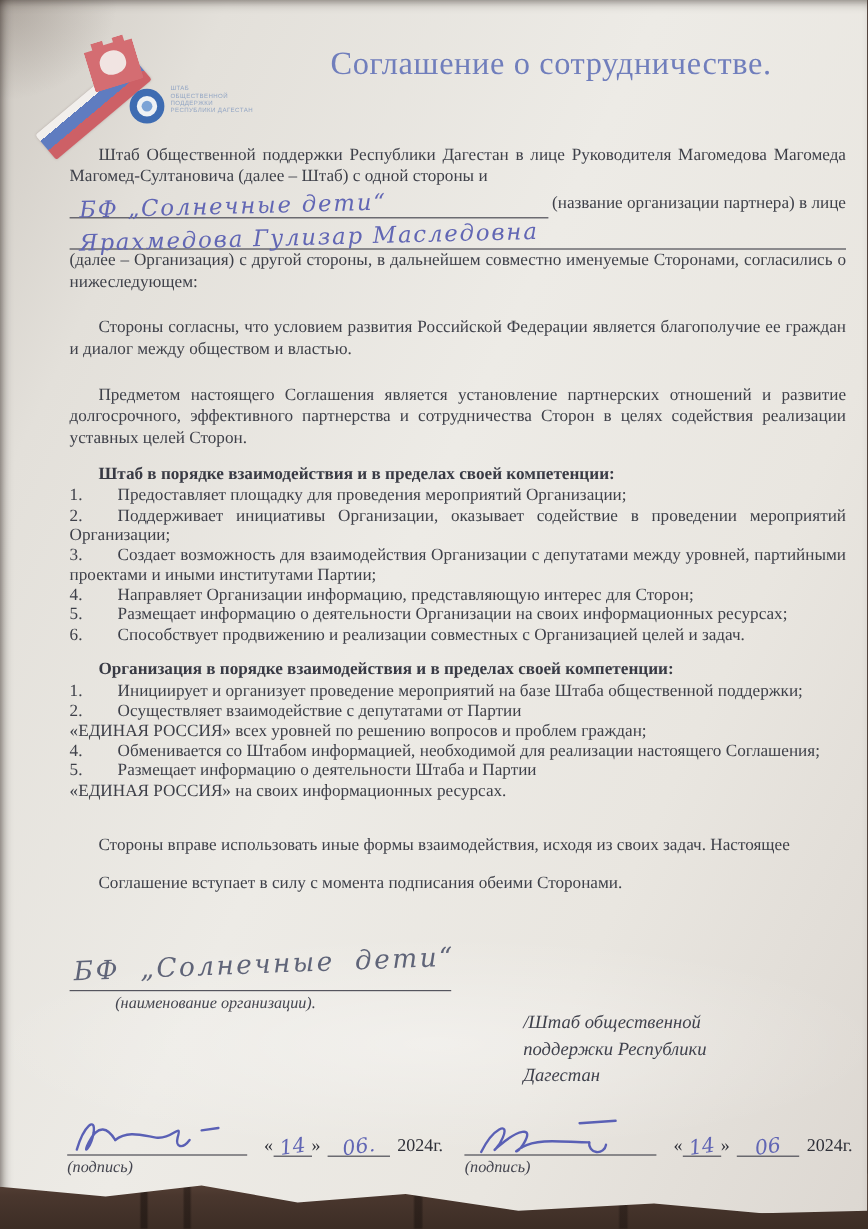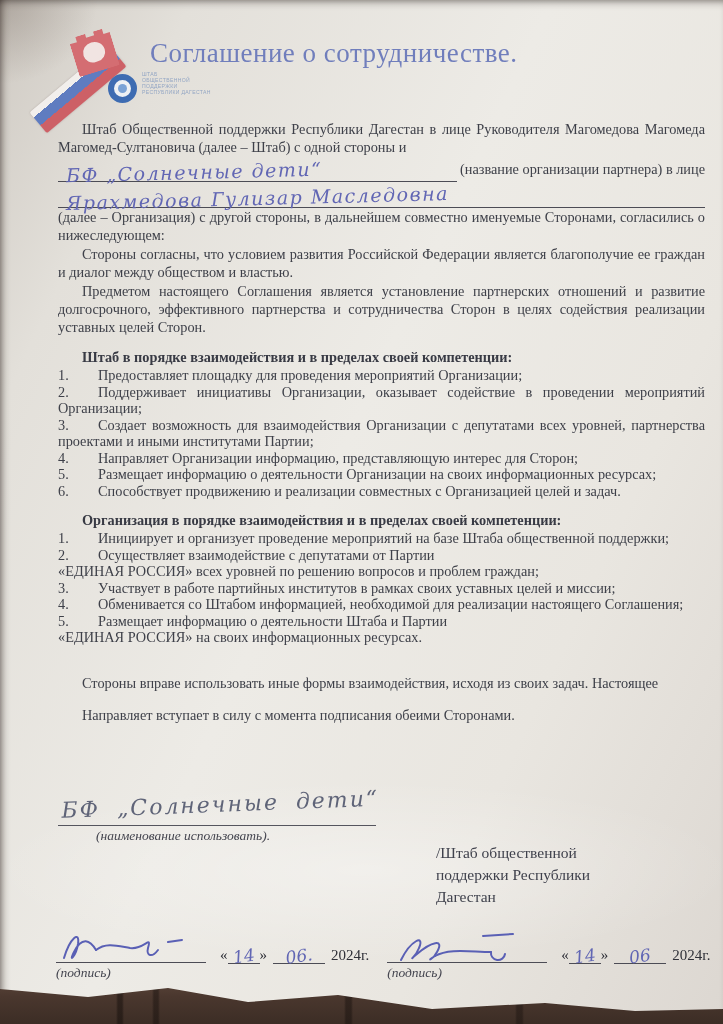--- a/index.html
+++ b/index.html
@@ -50,28 +50,28 @@
     border:6px solid #3e6cb2;background:#eef1f4;
   }
   .logo-ring::after{content:"";position:absolute;left:4px;top:4px;width:9px;height:9px;border-radius:50%;background:#7ba3d6;}
   .logo-text{
     position:absolute;left:112px;top:46px;width:95px;
     font-family:"Liberation Sans",sans-serif;font-size:6px;line-height:7px;color:#93a6c4;
     transform:scale(.85);transform-origin:left top;letter-spacing:.4px;
   }
   
   .title{
-    position:absolute;top:38px;left:150px;right:80px;text-align:left;
+    position:absolute;top:38px;left:150px;right:80px;text-align:right;
     font-size:27px;color:#707ebc;letter-spacing:.5px;
   }
   
   .content{position:absolute;top:120px;left:58px;right:18px;color:#3e4049;font-size:14.3px;}
   .para{line-height:18px;text-align:justify;margin:0;}
   .indent{text-indent:24px;}
-  .mt{margin-top:1px;font-family:Liberation Serif, serif;}
+  .mt{margin-top:20px;font-family:Liberation Serif, serif;}
   .heading{font-weight:bold;text-indent:24px;line-height:18px;margin-top:12px;color:#383a44;}
   .fill-line{display:flex;align-items:flex-end;line-height:25px;}
   .fill{flex:1;border-bottom:1.4px solid #4c4c55;position:relative;height:25px;}
   .hw{
     font-style:italic;color:#6166b4;white-space:nowrap;
     font-family:"DejaVu Serif",serif;
   }
   .fill .hw{position:absolute;left:8px;bottom:-4px;font-size:19px;letter-spacing:1.5px;transform:rotate(-1.5deg);}
   .fill-label{padding-left:3px;white-space:nowrap;}
   .fio-label{word-spacing:26px;}
@@ -85,21 +85,21 @@
   .hw-big{
     font-style:italic;font-family:"DejaVu Serif",serif;color:#5f6478;
     font-size:22px;letter-spacing:2px;word-spacing:8px;white-space:nowrap;
     display:block;transform:rotate(-2.2deg);transform-origin:left bottom;padding-left:4px;
   }
   .org-underline{border-bottom:1.5px solid #55555e;width:318px;margin-top:2px;}
   .caption{font-style:italic;font-size:13.5px;color:#44454f;}
   .org-caption{padding-left:38px;margin-top:2px;}
   .shtab-block{
     display:inline-block;vertical-align:top;margin-left:44px;margin-top:44px;
-    font-size:15.5px;line-height:22px;color:#3f414c;white-space:pre-line;
+    font-style:italic;font-size:15.5px;line-height:22px;color:#3f414c;white-space:pre-line;
   }
   
   .bottom-row{position:absolute;top:924px;left:56px;right:12px;display:flex;align-items:flex-end;color:#2f3038;}
   .sig-block{display:flex;flex-direction:column;align-items:flex-start;}
   .sig-line{border-bottom:1.4px solid #4c4c55;position:relative;}
   .sig-line svg{display:block;margin-bottom:-8px;}
   .sig-caption{margin-top:2px;}
   .date-group{display:flex;align-items:flex-end;font-size:15px;margin:0 0 17px 14px;white-space:nowrap;}
   .dfill{display:inline-block;border-bottom:1.3px solid #4c4c55;text-align:center;position:relative;height:20px;}
   .dfill.day{width:32px;}
@@ -152,55 +152,54 @@
 
     <p class="para indent mt">Предметом настоящего Соглашения является установление партнерских отношений и развитие долгосрочного, эффективного партнерства и сотрудничества Сторон в целях содействия реализации уставных целей Сторон.</p>
 
     <div class="heading">Штаб в порядке взаимодействия и в пределах своей компетенции:</div>
     <div class="list">
 
         <div class="li"><span class="num">1.</span><span class="txt">Предоставляет площадку для проведения мероприятий Организации;</span></div>
 
         <div class="li"><span class="num">2.</span><span class="txt">Поддерживает инициативы Организации, оказывает содействие в проведении мероприятий Организации;</span></div>
 
-        <div class="li"><span class="num">3.</span><span class="txt">Создает возможность для взаимодействия Организации с депутатами всех уровней, партнерства проектами и иными институтами Партии;</span></div>
+        <div class="li"><span class="num">3.</span><span class="txt">Создает возможность для взаимодействия Организации с депутатами между уровней, партийными проектами и иными институтами Партии;</span></div>
 
         <div class="li"><span class="num">4.</span><span class="txt">Направляет Организации информацию, представляющую интерес для Сторон;</span></div>
 
         <div class="li"><span class="num">5.</span><span class="txt">Размещает информацию о деятельности Организации на своих информационных ресурсах;</span></div>
 
         <div class="li"><span class="num">6.</span><span class="txt">Способствует продвижению и реализации совместных с Организацией целей и задач.</span></div>
       </div>
 
     <div class="heading">Организация в порядке взаимодействия и в пределах своей компетенции:</div>
     <div class="list">
 
         <div class="li"><span class="num">1.</span><span class="txt">Инициирует и организует проведение мероприятий на базе Штаба общественной поддержки;</span></div>
 
         <div class="li"><span class="num">2.</span><span class="txt">Осуществляет взаимодействие с депутатами от Партии
 «ЕДИНАЯ РОССИЯ» всех уровней по решению вопросов и проблем граждан;</span></div>
 
-        <div class="li"><span class="num">3.</span><span class="txt">Участвует в работе партийных институтов в рамках своих уставных целей и миссии;</span></div>
 
         <div class="li"><span class="num">4.</span><span class="txt">Обменивается со Штабом информацией, необходимой для реализации настоящего Соглашения;</span></div>
 
         <div class="li"><span class="num">5.</span><span class="txt">Размещает информацию о деятельности Штаба и Партии
 «ЕДИНАЯ РОССИЯ» на своих информационных  ресурсах.</span></div>
       </div>
 
     <p class="para indent" style="margin-top:28px;">Стороны вправе использовать иные формы взаимодействия, исходя из своих задач. Настоящее</p>
-    <p class="para indent" style="margin-top:14px;">Направляет вступает в силу с момента подписания обеими Сторонами.</p>
+    <p class="para indent" style="margin-top:14px;">Соглашение вступает в силу с момента подписания обеими Сторонами.</p>
 
   </div>
 
   <div class="sig-area">
     <div class="org-sig-left">
       <span class="hw-big">БФ „Солнечные дети“</span>
       <div class="org-underline"></div>
-      <div class="caption org-caption">(наименование использовать).</div>
+      <div class="caption org-caption">(наименование организации).</div>
     </div>
     <div class="shtab-block">/Штаб общественной
 поддержки Республики
 Дагестан</div>
   </div>
 
   <div class="bottom-row">
 
     <div class="sig-block">
       <div class="sig-line">

